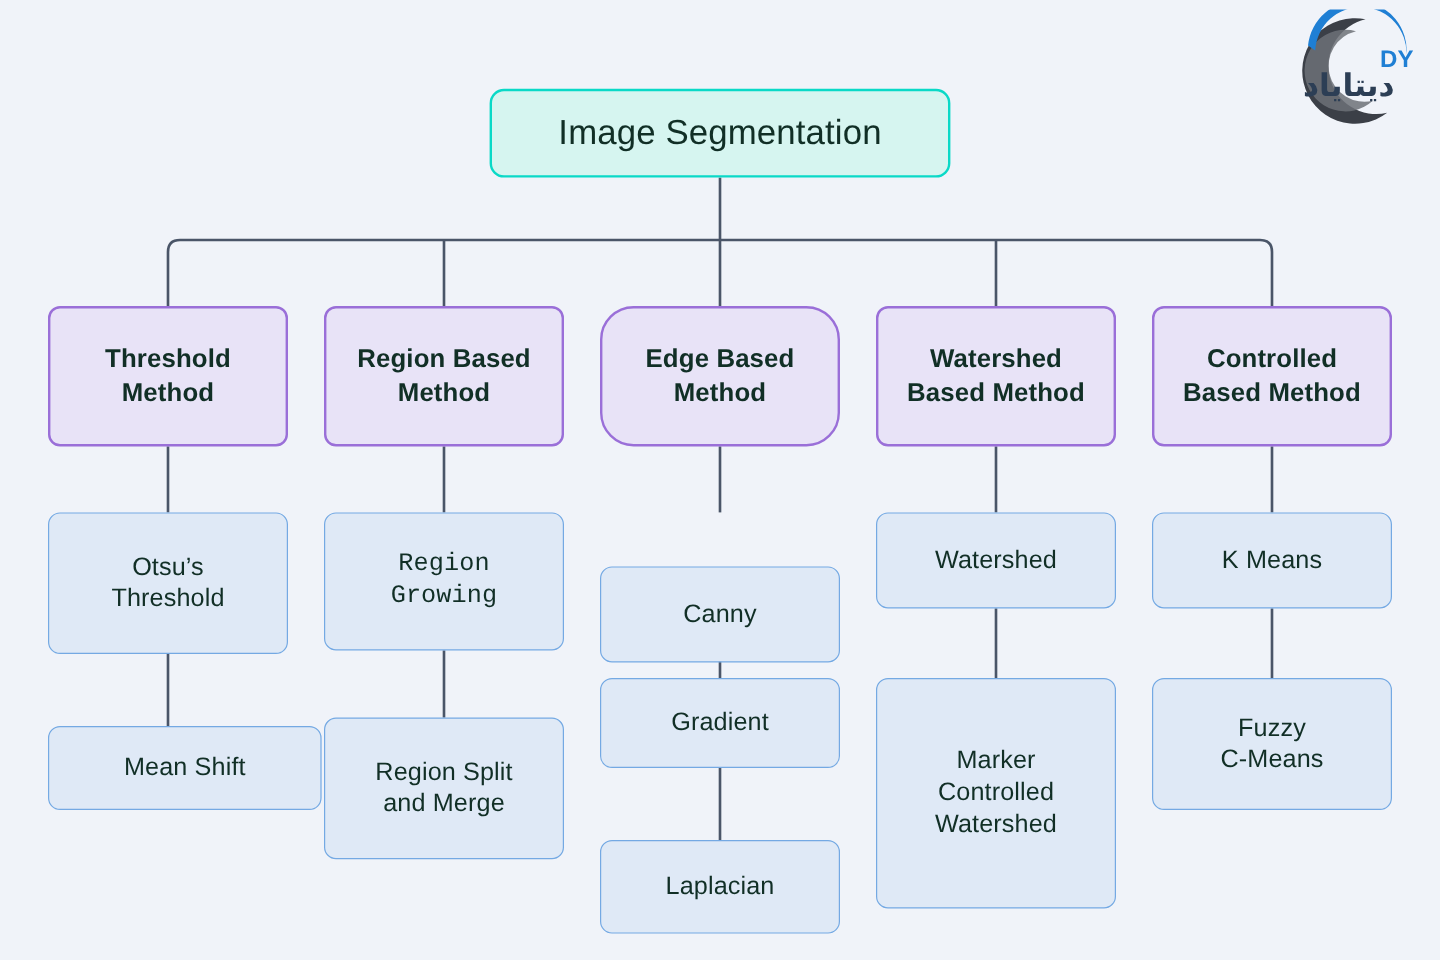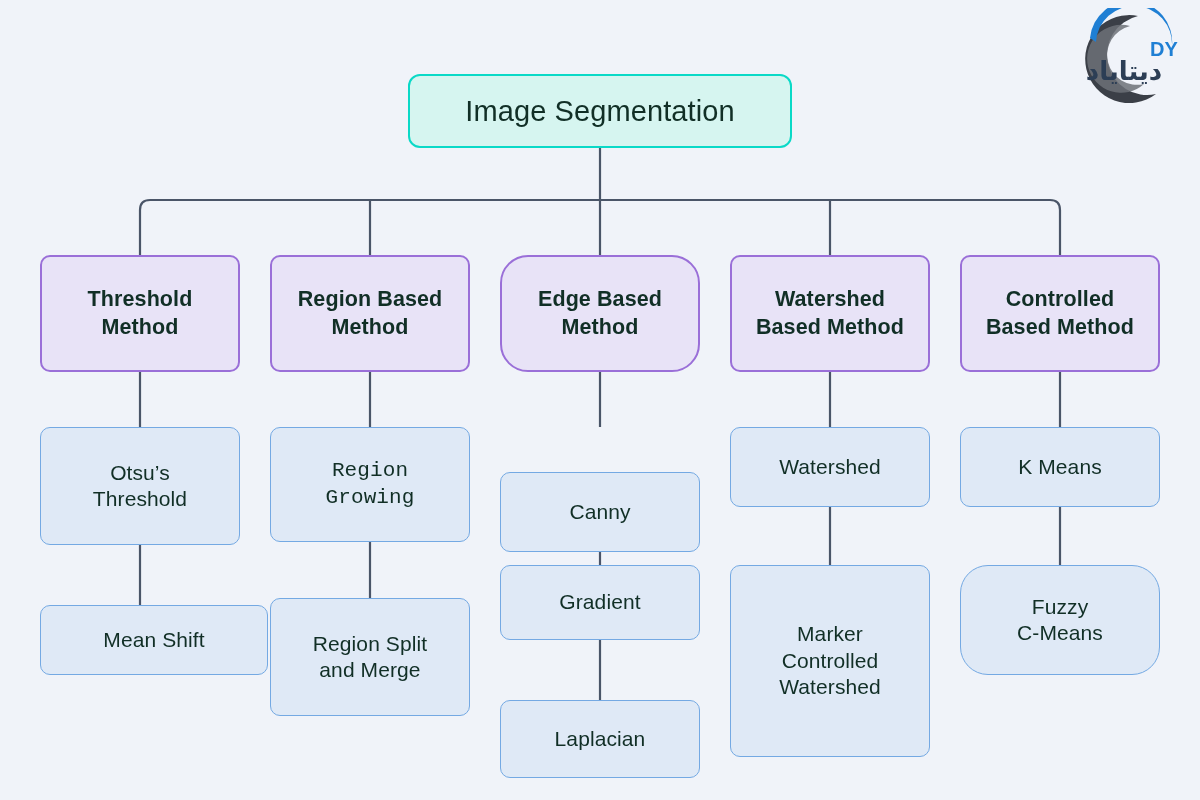--- a/index.html
+++ b/index.html
@@ -128,21 +128,21 @@
   <div class="node lvl3" style="left:500px; top:427px; width:200px; height:80px;margin-top:45px;">Canny</div>
   <div class="node lvl3" style="left:500px; top:565px; width:200px; height:75px;">Gradient</div>
   <div class="node lvl3" style="left:500px; top:700px; width:200px; height:78px;">Laplacian</div>
 
   <div class="node lvl3" style="left:730px; top:427px; width:200px; height:80px;">Watershed</div>
   <div class="node lvl3" style="left:730px; top:565px; width:200px; height:192px;">Marker
 Controlled
 Watershed</div>
 
   <div class="node lvl3" style="left:960px; top:427px; width:200px; height:80px;">K Means</div>
-  <div class="node lvl3" style="left:960px; top:565px; width:200px; height:110px;border-radius:28px;">Fuzzy
+  <div class="node lvl3" style="left:960px; top:565px; width:200px; height:110px;">Fuzzy
 C-Means</div>
 
   <div id="logo">
     <svg width="132" height="104" viewBox="0 0 132 104">
 
       <path d="M78 8 A44 44 0 1 0 96 86 A38 38 0 1 1 78 8 Z" fill="#3b3f47"></path>
 
       <path d="M70 18 A34 34 0 1 0 84 76 A29 29 0 1 1 70 18 Z" fill="#6d7178" opacity="0.85"></path>
 
       <path d="M30 30 A40 40 0 0 1 112 38 A33 33 0 0 0 36 34 Z" fill="#1f7fd4"></path>

